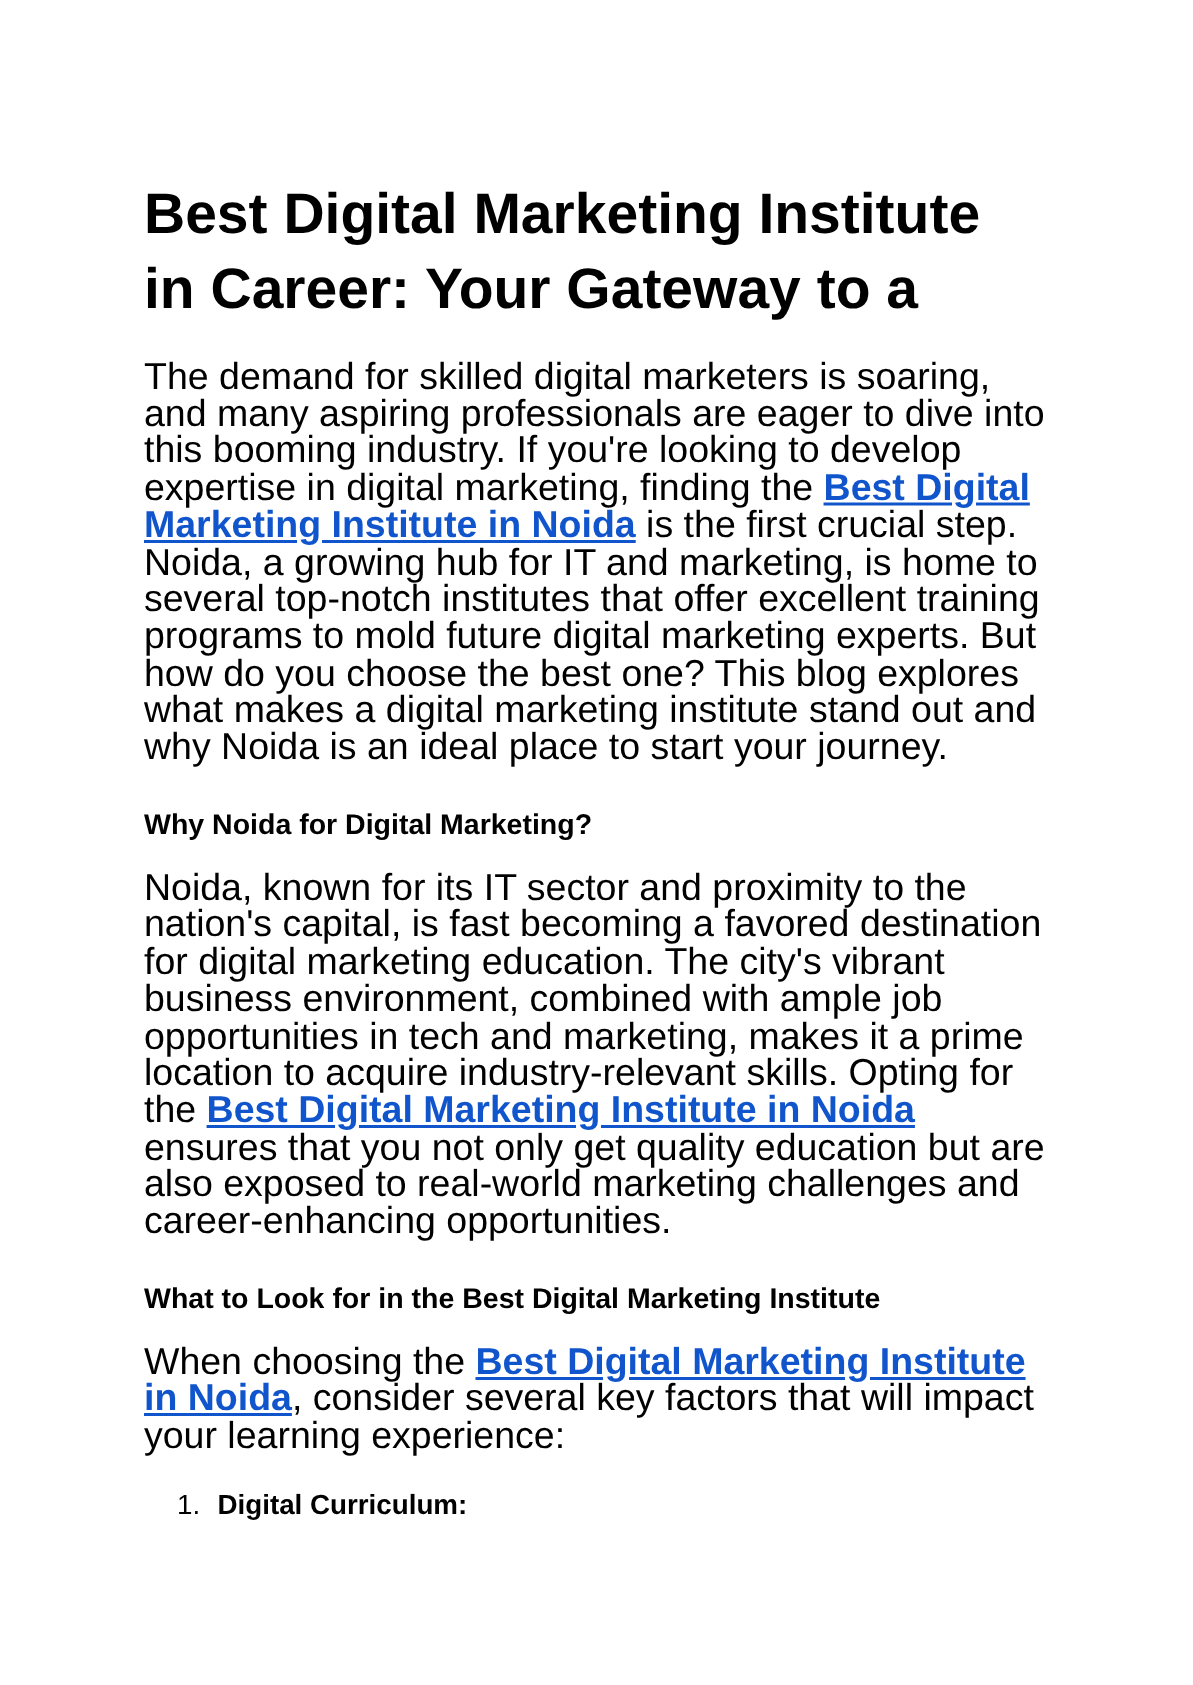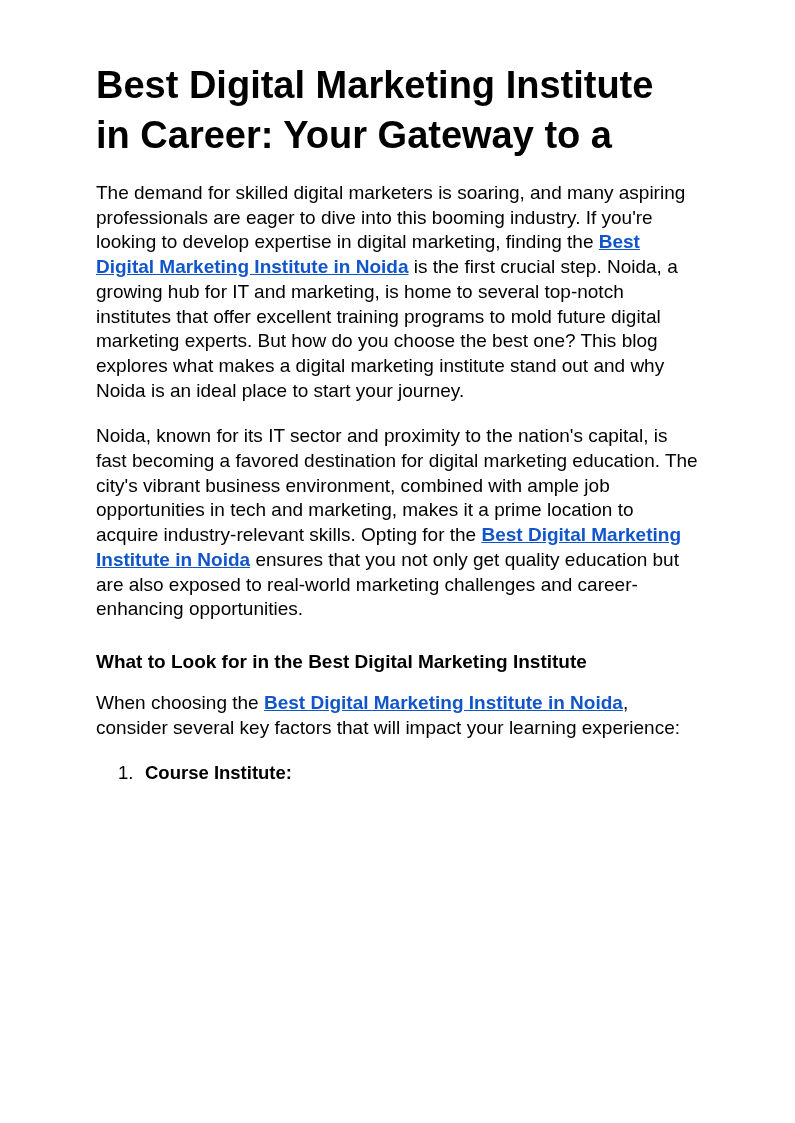--- a/index.html
+++ b/index.html
@@ -7,33 +7,33 @@
   body {
     width: 795px;
     height: 1123px;
     overflow: hidden;
     font-family: "Liberation Sans", sans-serif;
     color: #000000;
   }
   .page {
     width: 795px;
     height: 1123px;
-    padding: 60px 96px 0 96px;
+    padding: 118px 96px 0 96px;
     background: #ffffff;
   }
   .doc-title {
     font-size: 38px;
     font-weight: 700;
     line-height: 50px;
     color: #000000;
     margin-bottom: 21px;
   }
   .title-line { display: block; }
   .body-para {
-    font-size: 19px;
+    font-size: 25px;
     line-height: 24.7px;
     margin-bottom: 21px;
     color: #000000;
   }
   .section-heading {
     font-size: 19px;
     font-weight: 700;
     line-height: 25px;
     margin-top: 27px;
     margin-bottom: 17px;
@@ -67,29 +67,30 @@
 
 <div class="page">
 
   <h1 class="doc-title">
     <span class="title-line">Best Digital Marketing Institute</span>
     <span class="title-line">in Career: Your Gateway to a</span>
   </h1>
 
   <p class="body-para"><span>The demand for skilled digital marketers is soaring, and many aspiring professionals are eager to dive into this booming industry. If you're looking to develop expertise in digital marketing, finding the </span><a class="doc-link">Best Digital Marketing Institute in Noida</a><span> is the first crucial step. Noida, a growing hub for IT and marketing, is home to several top-notch institutes that offer excellent training programs to mold future digital marketing experts. But how do you choose the best one? This blog explores what makes a digital marketing institute stand out and why Noida is an ideal place to start your journey.</span></p>
 
+  <h2 class="section-heading">Why Noida for Digital Marketing?</h2>
 
   <p class="body-para"><span>Noida, known for its IT sector and proximity to the nation's capital, is fast becoming a favored destination for digital marketing education. The city's vibrant business environment, combined with ample job opportunities in tech and marketing, makes it a prime location to acquire industry-relevant skills. Opting for the </span><a class="doc-link">Best Digital Marketing Institute in Noida</a><span> ensures that you not only get quality education but are also exposed to real-world marketing challenges and career-enhancing opportunities.</span></p>
 
   <h2 class="section-heading">What to Look for in the Best Digital Marketing Institute</h2>
 
   <p class="body-para"><span>When choosing the </span><a class="doc-link">Best Digital Marketing Institute in Noida</a><span>, consider several key factors that will impact your learning experience:</span></p>
 
   <div class="doc-list">
     <div class="doc-list-item">
       <span class="li-marker">1.</span>
       <div class="li-content">
-        <span class="li-title">Course Institute:</span>
+        <span class="li-title">Digital Curriculum:</span>
       </div>
     </div>
   </div>
 
 </div>
 
 </body></html>

